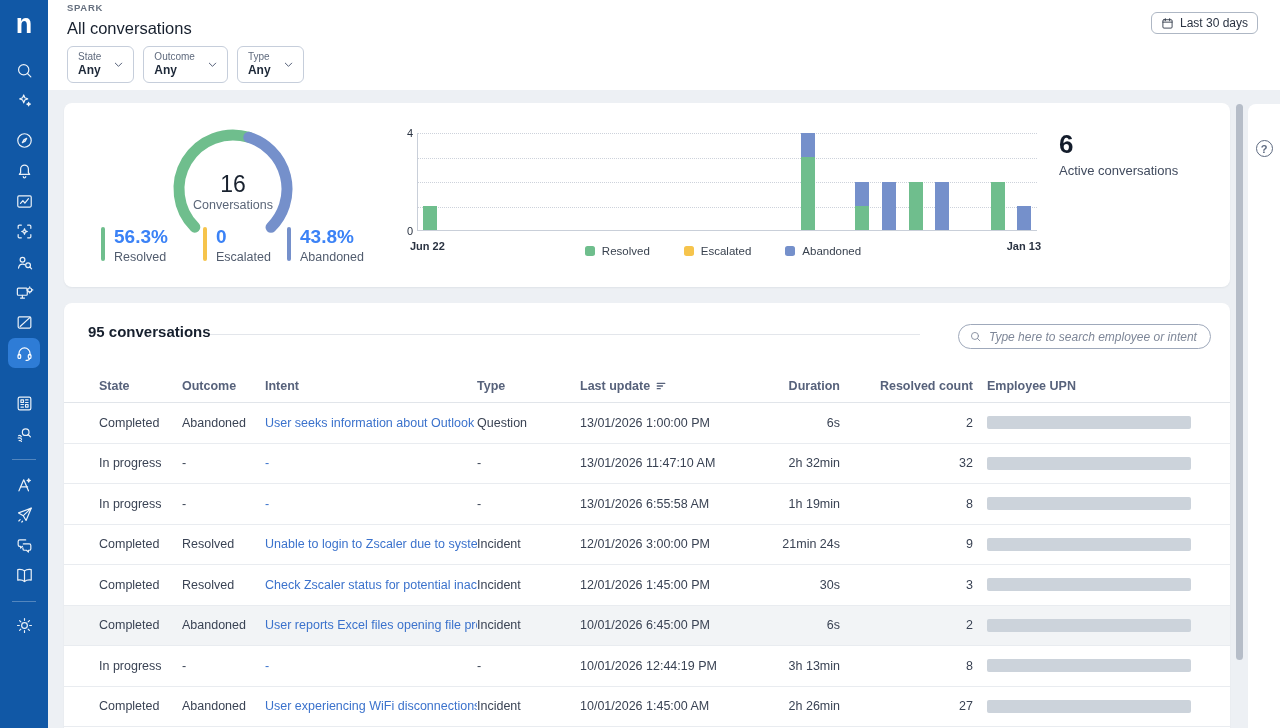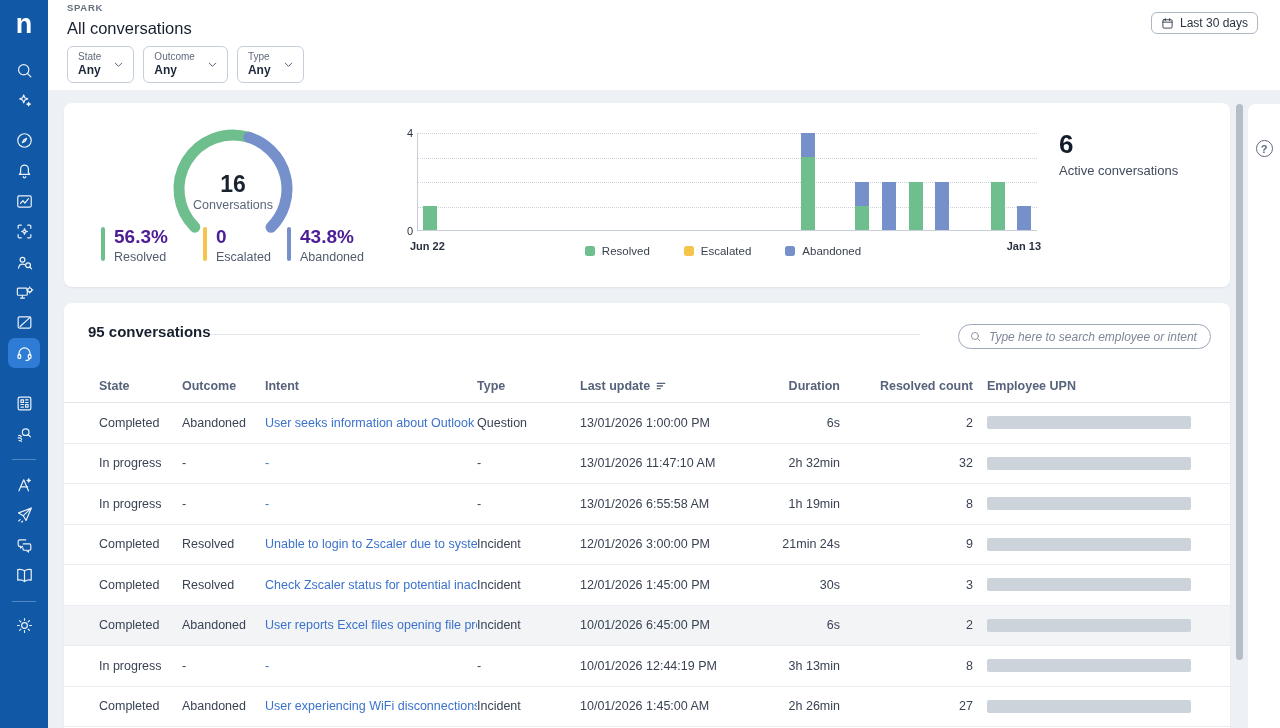--- a/index.html
+++ b/index.html
@@ -33,27 +33,27 @@
 
   
   .content { position:absolute; left:48px; top:90px; width:1232px; height:638px; background:#EDF0F4; overflow:hidden; }
   .card { position:absolute; background:#fff; border-radius:8px; box-shadow:0 1px 2px rgba(20,30,50,.06); }
   .card1 { left:16px; top:13px; width:1166px; height:184px; }
   .card2 { left:16px; top:213px; width:1166px; height:440px; }
 
   
   .gauge-wrap { position:absolute; left:103px; top:18px; width:132px; height:132px; }
   .gauge-wrap svg { width:132px; height:132px; }
-  .gauge-value { position:absolute; left:0; top:50px; width:132px; text-align:center; font-size:23px; font-weight:bold; color:#19222F; }
+  .gauge-value { position:absolute; left:0; top:50px; width:132px; text-align:center; font-size:23px; font-weight:normal; color:#19222F; }
   .gauge-label { position:absolute; left:0; top:77px; width:132px; text-align:center; font-size:12.5px; color:#5B6678; }
   .stats { position:absolute; left:0; top:124px; width:340px; }
   .stat-item { position:absolute; display:flex; }
   .stat-bar { width:4px; height:34px; border-radius:2px; }
   .stat-text { margin-left:9px; }
-  .stat-value { font-size:19px; font-weight:bold; color:#4c1d95; line-height:1.05; }
+  .stat-value { font-size:19px; font-weight:bold; color:#3b82f6; line-height:1.05; }
   .stat-label { font-size:12.5px; color:#515C6E; margin-top:3px; }
 
   
   .barchart-wrap { position:absolute; left:339px; top:24px; width:640px; height:140px; }
   .bc-plot { position:absolute; left:14px; top:6px; width:620px; height:98px;
              border-left:1px solid #C9CFD9; border-bottom:1px solid #C9CFD9; }
   .gridline { position:absolute; left:0; width:100%; height:0; border-top:1px dotted #CDD2DB; }
   .ytick { position:absolute; font-size:11px; color:#2A3342; }
   .ytick.top { left:-11px; top:-6px; }
   .ytick.bottom { left:-11px; bottom:-7px; }

